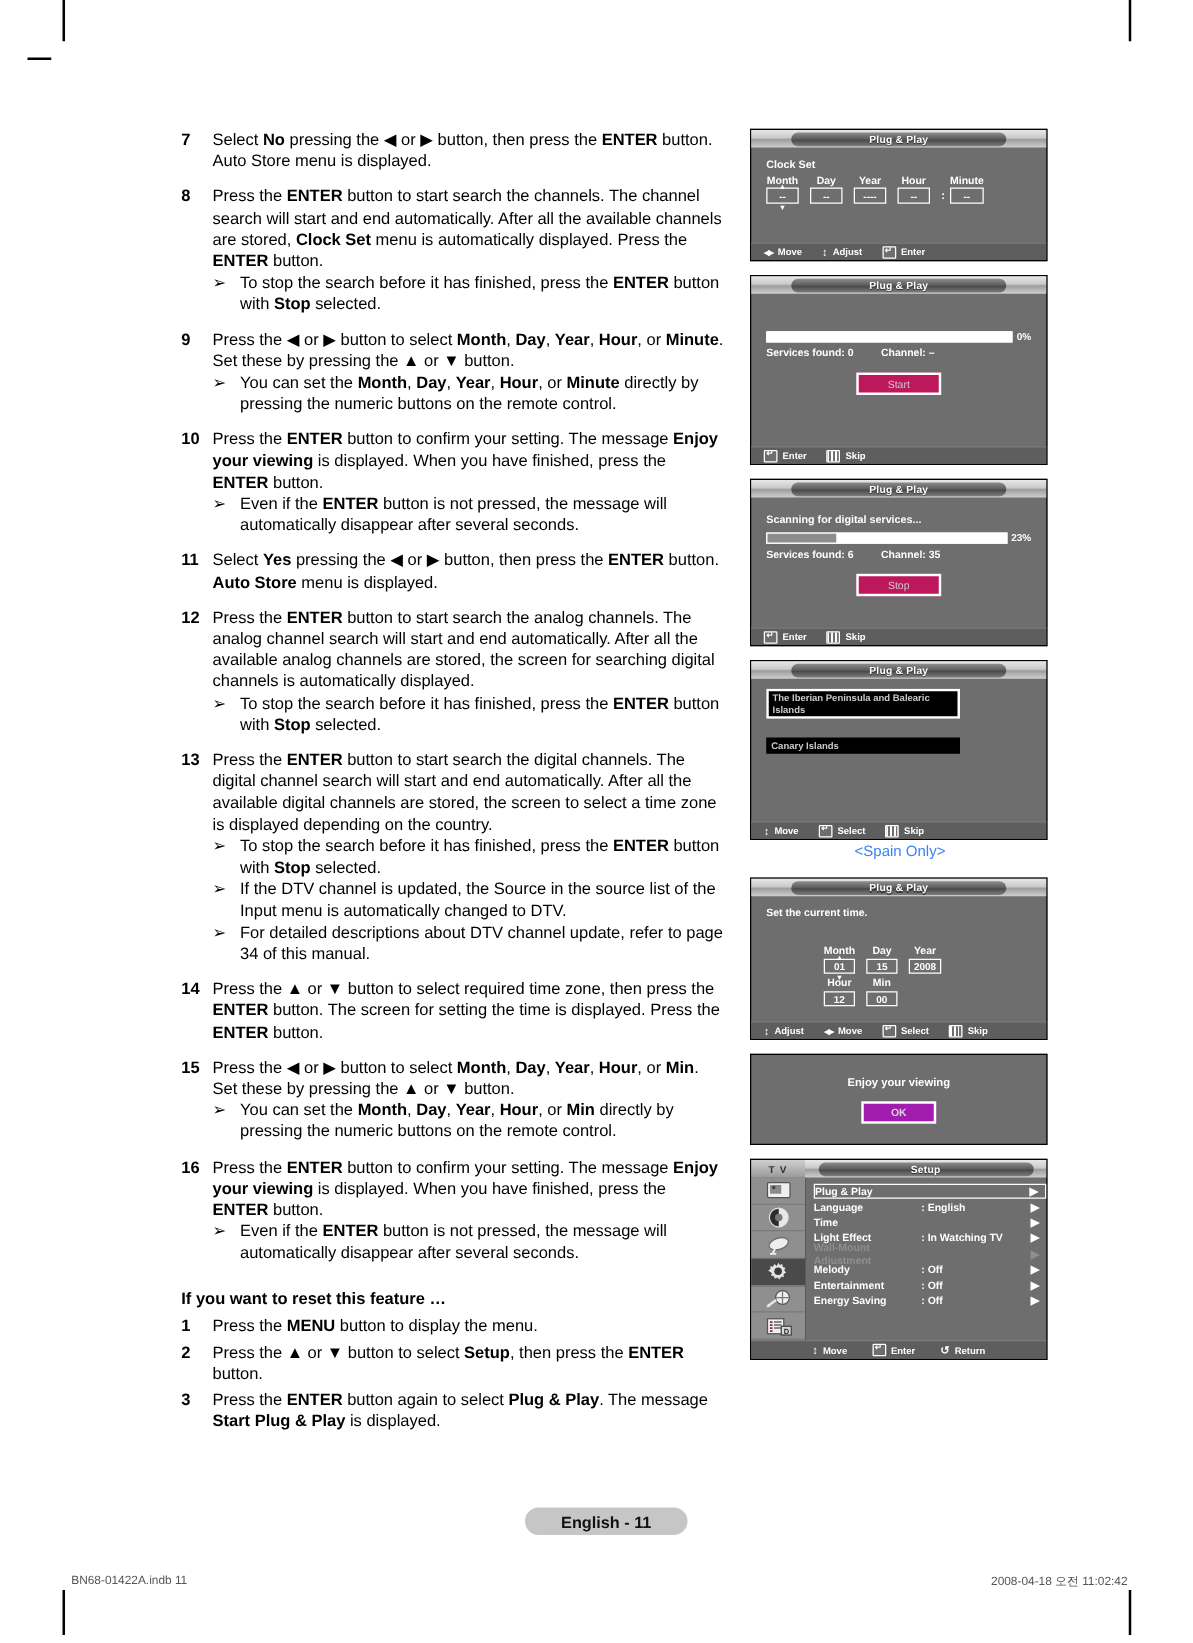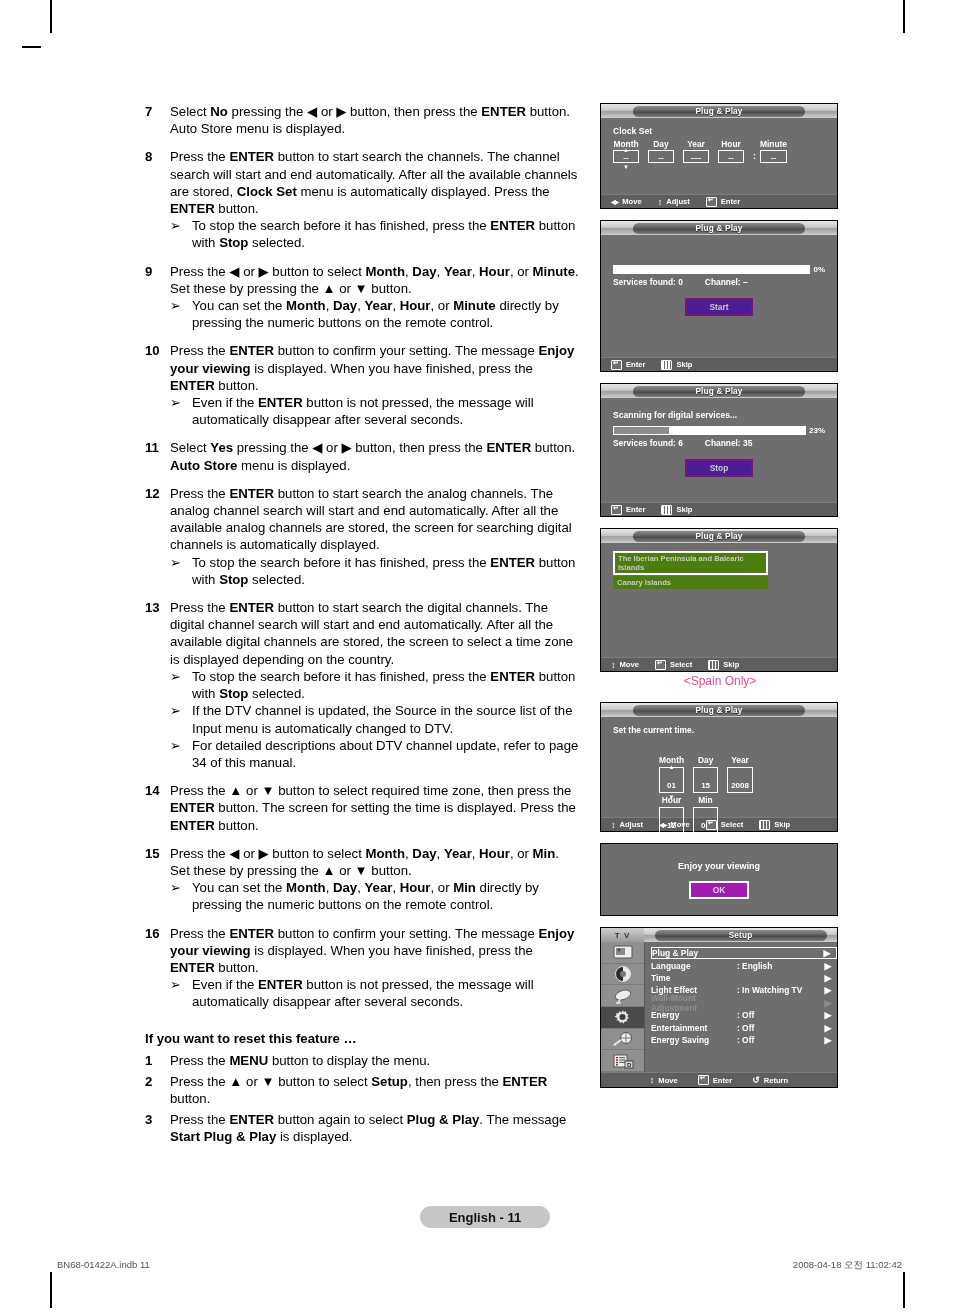--- a/index.html
+++ b/index.html
@@ -85,58 +85,58 @@
   .arrow-dn{bottom:-6px;}
 
   
   .pbar-row{display:flex;align-items:center;margin-bottom:3px;}
   .pbar{flex:1;height:9px;border:1px solid #fff;background:#fff;position:relative;box-sizing:border-box;}
   .pbar-fill{height:100%;background:#8d8d8d;}
   .pbar-pct{font-size:8px;font-weight:bold;margin-left:3px;white-space:nowrap;}
   .stat-row{font-size:8.4px;font-weight:bold;display:flex;}
   .stat-row .s2{margin-left:22px;}
   .osd-btn{
-    margin:11px auto 0 auto;width:64px;height:14px;border:2px solid #701a75;
-    background:#4c1d95;color:#c9c9c9;font-size:8.4px;font-weight:bold;
+    margin:11px auto 0 auto;width:64px;height:14px;border:2px solid #ffffff;
+    background:#be185d;color:#c9c9c9;font-size:8.4px;font-weight:normal;
     display:flex;align-items:center;justify-content:center;
   }
   .scan-title{font-size:8.6px;font-weight:bold;margin-bottom:6px;}
 
   
   .region-item{
-    background:#4d7c0f;color:#c9c9c9;font-size:7.6px;font-weight:bold;
-    padding:2px 4px;margin-bottom:1px;width:155px;box-sizing:border-box;
+    background:#000000;color:#c9c9c9;font-size:7.6px;font-weight:bold;
+    padding:2px 4px;margin-bottom:15px;width:155px;box-sizing:border-box;
   }
   .region-item.sel{border:2px solid #fff;padding:1px 3px;}
 
   
   .sct-title{font-size:8.4px;font-weight:bold;margin-bottom:20px;}
   .sct-grid{margin-left:46px;}
   .sct-row{display:flex;margin-bottom:2px;}
   .sct-cell{text-align:center;margin-right:9px;position:relative;}
   .sct-cell .hdr{font-size:8.4px;font-weight:bold;margin-bottom:2px;}
   .sct-box{
     border:1px solid #fff;min-width:25px;height:12px;line-height:12px;
-    text-align:center;font-size:8px;font-weight:bold;padding:12px 3px;box-sizing:border-box;
+    text-align:center;font-size:8px;font-weight:bold;padding:0 3px;box-sizing:border-box;
   }
 
   
   .enjoy{
     width:238px;border:1px solid #000;background:#6e6e6e;box-sizing:border-box;
     height:73px;display:flex;flex-direction:column;align-items:center;justify-content:center;
     color:#fff;margin-bottom:11px;
   }
   .enjoy-msg{font-size:9px;font-weight:bold;margin-bottom:10px;}
   .enjoy-ok{
     width:56px;height:14px;border:2px solid #fff;background:#a21caf;
     color:#d8d8d8;font-size:8.4px;font-weight:bold;
     display:flex;align-items:center;justify-content:center;
   }
 
-  .spain-cap{text-align:center;font-size:12px;margin:2px 0 14px 0;color:#ec4899;}
+  .spain-cap{text-align:center;font-size:12px;margin:2px 0 14px 0;color:#3b82f6;}
 
   
   .setup{
     width:238px;border:1px solid #000;background:#6e6e6e;box-sizing:border-box;
     color:#fff;position:relative;
   }
   .setup-top{height:14px;display:flex;}
   .setup-tv{
     width:43px;background:linear-gradient(to bottom,#cfcfcf,#9a9a9a);
     color:#333;font-size:8px;font-weight:bold;
@@ -630,21 +630,21 @@
               <span class="lbl">Light Effect</span>
               <span class="val">: In Watching TV</span>
               <span class="arw">▶</span>
             </div>
             <div class="mi dim">
               <span class="lbl">Wall-Mount Adjustment</span>
               <span class="val"></span>
               <span class="arw">▶</span>
             </div>
             <div class="mi">
-              <span class="lbl">Energy</span>
+              <span class="lbl">Melody</span>
               <span class="val">: Off</span>
               <span class="arw">▶</span>
             </div>
             <div class="mi">
               <span class="lbl">Entertainment</span>
               <span class="val">: Off</span>
               <span class="arw">▶</span>
             </div>
             <div class="mi">
               <span class="lbl">Energy Saving</span>

